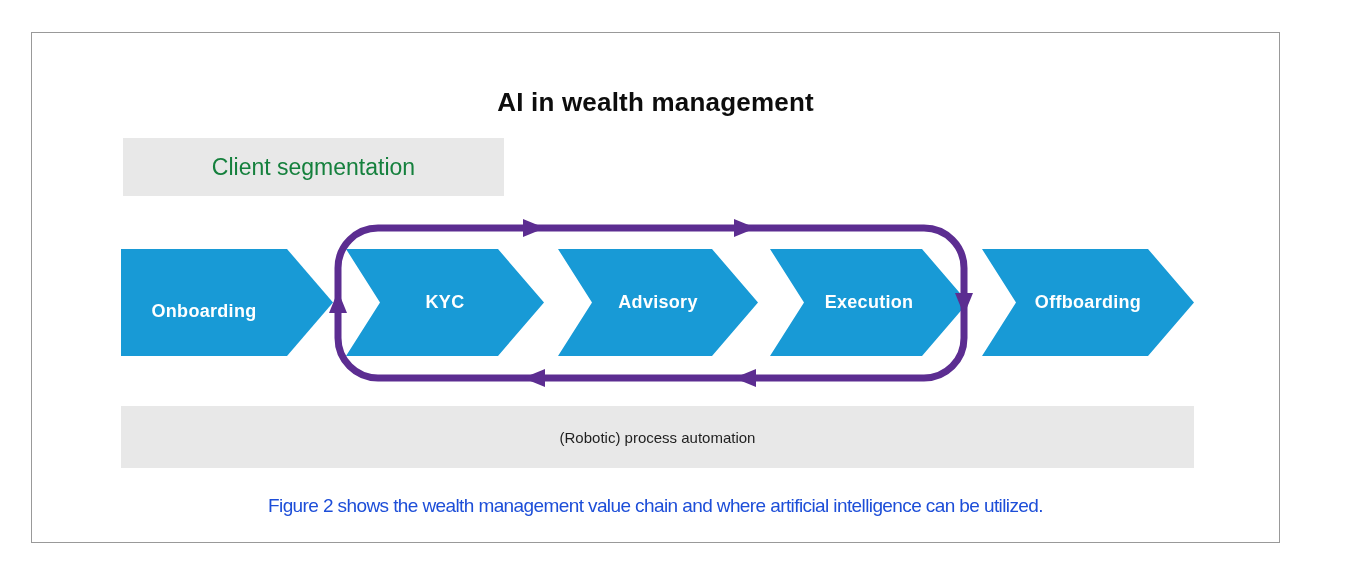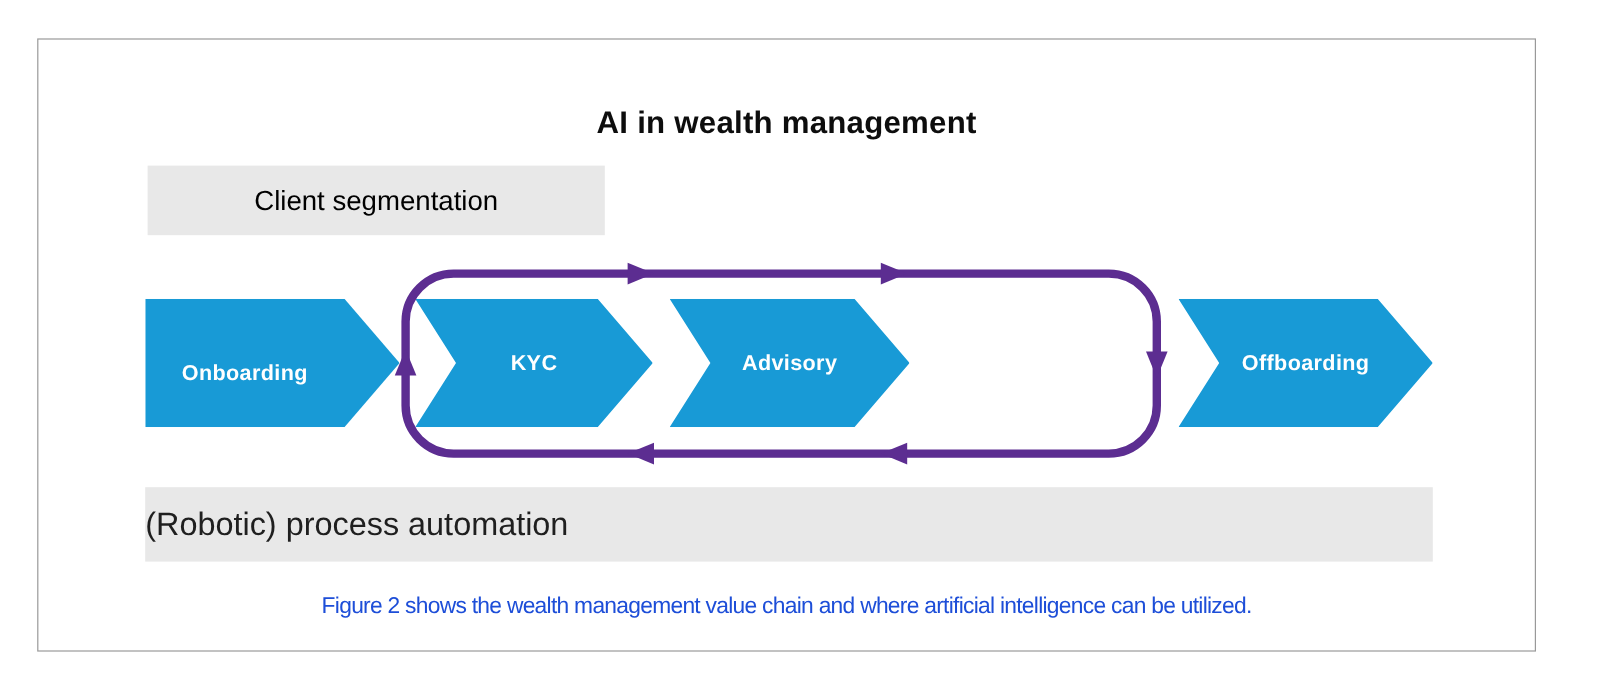--- a/index.html
+++ b/index.html
@@ -2,38 +2,38 @@
 <html style="--chevron-blue: #189ad6; --box-gray: #e8e8e8; --border-gray: #999999;"><head>
 <meta charset="utf-8">
 <style>
   html,body{margin:0;padding:0;background:#ffffff;font-family:"Liberation Sans",sans-serif;}
   .canvas{position:relative;width:1348px;height:561px;background:#fff;overflow:hidden;}
   .panel{position:absolute;left:31px;top:32px;width:1247px;height:509px;background:#fff;border:1px solid var(--border-gray,#999);}
   .title{position:absolute;left:0;top:54px;width:100%;margin:0;text-align:center;
          font-size:26px;font-weight:bold;color:#0d0d0d;letter-spacing:0.2px;}
   .cap-box{position:absolute;top:105px;height:58px;background:var(--box-gray,#e8e8e8);
            display:flex;align-items:center;justify-content:center;
-           font-size:23px;color:#000000;}
+           font-size:23px;color:#15803d;}
   .cap-box.b1{left:91px;width:381px;}
   .cap-box.b2{left:507px;width:467px;}
   .chev{position:absolute;top:216px;height:107px;background:var(--chevron-blue,#189ad6);
         display:flex;align-items:center;justify-content:center;z-index:2;
         color:#fff;font-weight:bold;font-size:18px;letter-spacing:0.3px;}
   .chev.notched{clip-path:polygon(0 0, calc(100% - 46px) 0, 100% 50%, calc(100% - 46px) 100%, 0 100%, 34px 50%);}
   .chev.plain{clip-path:polygon(0 0, calc(100% - 46px) 0, 100% 50%, calc(100% - 46px) 100%, 0 100%);}
   .chev.plain .chev-label{padding-right:46px;margin-top:17px;}
   .chev.c0{left:89px;width:212px;}
   .chev.c1{left:314px;width:198px;}
   .chev.c2{left:526px;width:200px;}
   .chev.c3{left:738px;width:198px;}
   .chev.c4{left:950px;width:212px;}
   .loop-svg{position:absolute;left:289px;top:178px;width:660px;height:180px;z-index:5;pointer-events:none;}
   .auto-bar{position:absolute;left:89px;top:373px;width:1073px;height:62px;background:var(--box-gray,#e8e8e8);
-            display:flex;align-items:center;justify-content:flex-start;
-            font-size:27px;color:#1f1f1f;}
+            display:flex;align-items:center;justify-content:center;
+            font-size:15px;color:#1f1f1f;}
   .caption{position:absolute;left:0;top:462px;width:100%;text-align:center;
            font-size:19px;color:#1d4ed8;letter-spacing:-0.6px;}
 </style>
 </head>
 <body>
 
 <div class="canvas">
   <div class="panel">
 
     <h1 class="title">AI in wealth management</h1>
@@ -43,20 +43,23 @@
     </div>
 
     <div class="chev plain c0">
       <span class="chev-label">Onboarding</span>
     </div>
     <div class="chev notched c2">
       <span class="chev-label">Advisory</span>
     </div>
     <div class="chev notched c1">
       <span class="chev-label">KYC</span>
+    </div>
+    <div class="chev notched c3">
+      <span class="chev-label">Execution</span>
     </div>
     <div class="chev notched c4">
       <span class="chev-label">Offboarding</span>
     </div>
 
     <svg class="loop-svg" viewBox="320 210 660 180">
       <rect x="337" y="227" width="626" height="150" rx="40" fill="none" stroke="#5c2d91" stroke-width="7" class="loop-stroke"></rect>
       <polygon points="522,218 522,236 544,227" class="loop-fill" fill="#5c2d91"></polygon>
       <polygon points="733,218 733,236 755,227" class="loop-fill" fill="#5c2d91"></polygon>
       <polygon points="954,292 972,292 963,314" class="loop-fill" fill="#5c2d91"></polygon>

